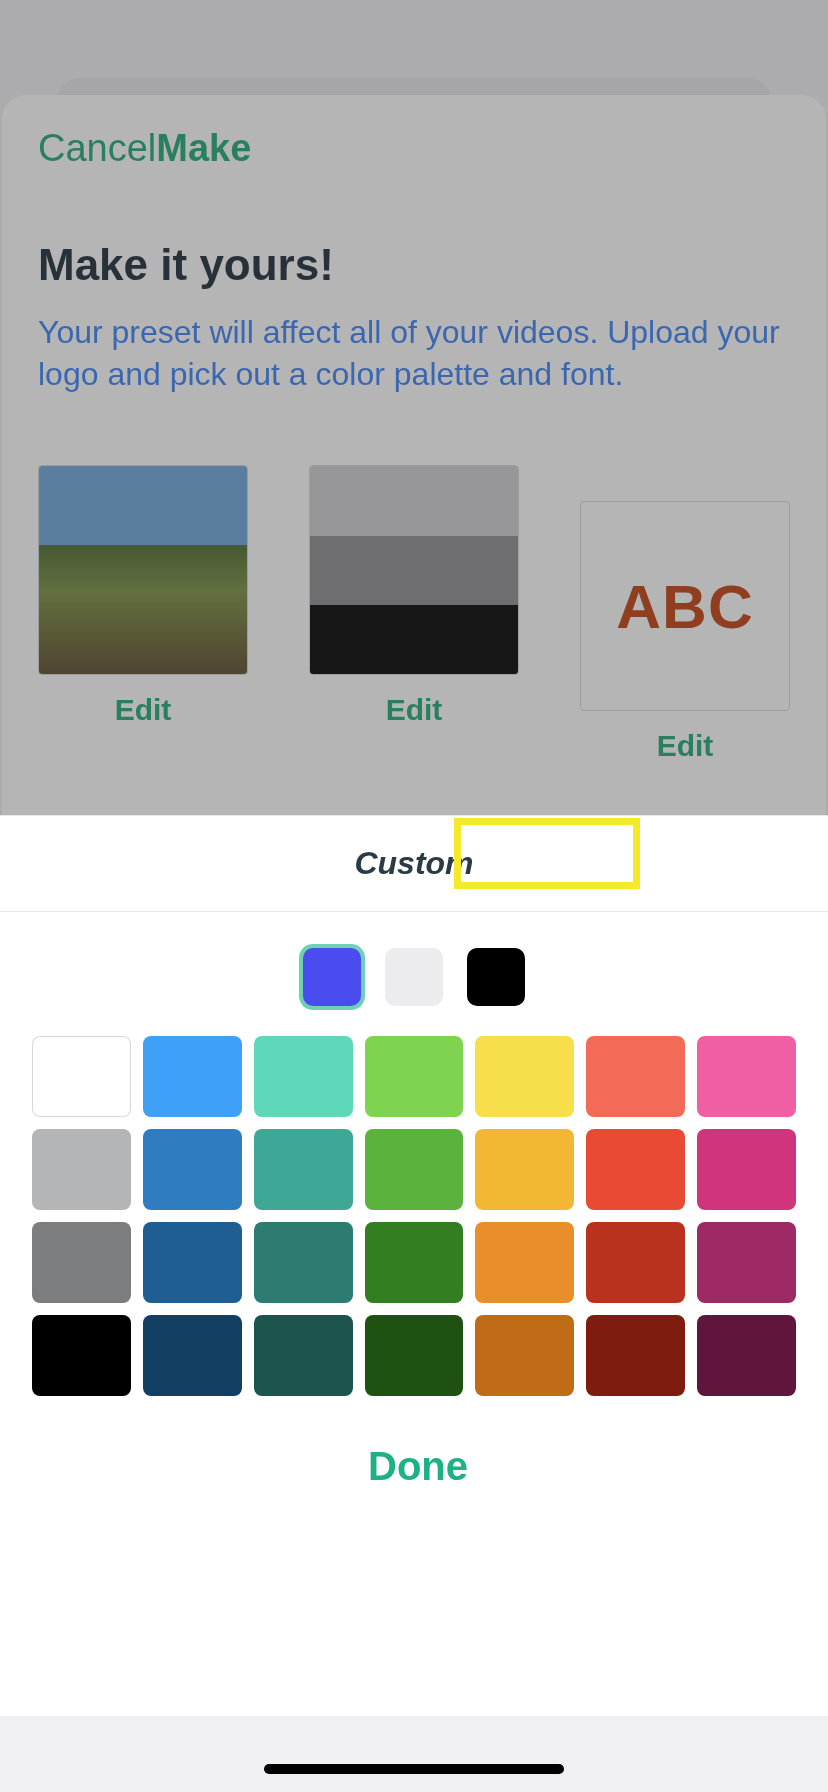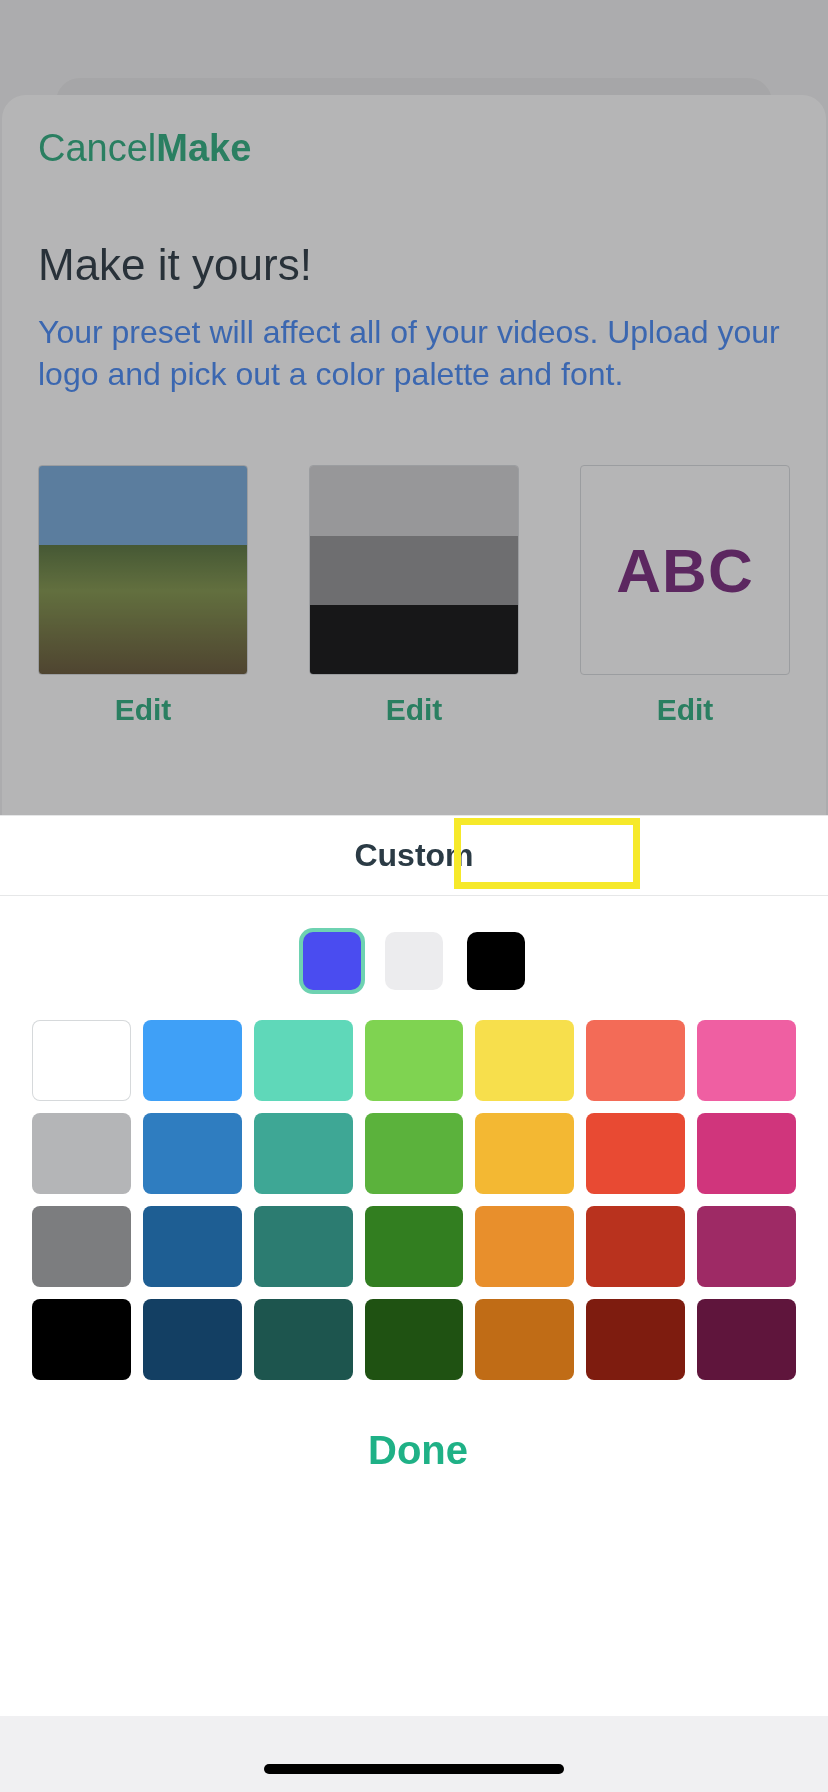--- a/index.html
+++ b/index.html
@@ -18,34 +18,34 @@
   .modal-sheet {
     position: absolute; left: 2px; right: 2px; top: 95px; bottom: 0;
     background: #fff; border-radius: 24px 24px 0 0; overflow: hidden;
   }
   .modal-header {
     display: flex; align-items: center;
     padding: 32px 36px 10px 36px;
   }
   .cancel-btn, .save-btn { font-size: 38px; color: #1fa877; font-weight: 400; }
   .save-btn { font-weight: 600; }
-  .modal-title { font-size: 44px; font-weight: 400; color: #1c2b36; padding: 60px 36px 0 36px; }
+  .modal-title { font-size: 44px; font-weight: 700; color: #1c2b36; padding: 60px 36px 0 36px; }
   .modal-desc { font-size: 32px; line-height: 1.3; color: #3b82f6; padding: 22px 36px 0 36px; }
   .preset-row { display: flex; justify-content: space-between; padding: 70px 36px 0 36px; }
   .preset-item { display: flex; flex-direction: column; align-items: center; width: 210px; }
   .preset-tile {
     width: 210px; height: 210px; border: 1px solid #d6d9db; background: #fff;
     border-radius: 4px; overflow: hidden; position: relative;
   }
   .tile-logo { background: linear-gradient(to bottom, #6fa5d8 0%, #6fa5d8 38%, #4c6a2f 38%, #7a8f3f 60%, #5b4a28 100%); }
   .tile-palette { display: flex; flex-direction: column; }
   .tile-palette .p1 { flex: 1; background: #cfcfd1; }
   .tile-palette .p2 { flex: 1; background: #8d8d8f; }
   .tile-palette .p3 { flex: 1; background: #000; }
-  .tile-font { display: flex; align-items: center; justify-content: center; font-size: 62px; font-weight: 600; color: #701a75; letter-spacing: 1px; }
+  .tile-font { display: flex; align-items: center; justify-content: center; font-size: 62px; font-weight: 600; color: #c2410c; letter-spacing: 1px; margin-top: 36px; }
   .edit-link { margin-top: 18px; font-size: 30px; font-weight: 600; color: #1fa877; }
   .addlogo-row { display: flex; align-items: center; justify-content: space-between; padding: 90px 36px 0 36px; }
   .addlogo-label { font-size: 38px; color: #1c2b36; }
   .toggle {
     width: 90px; height: 54px; border-radius: 27px; background: #e1e3e4; position: relative;
   }
   .toggle-knob {
     position: absolute; left: 3px; top: 3px; width: 48px; height: 48px; border-radius: 50%;
     background: #fff; box-shadow: 0 2px 5px rgba(0,0,0,0.25);
   }
@@ -56,21 +56,21 @@
     background: rgba(60,60,62,0.38); pointer-events: none;
   }
 
   
   .picker {
     position: absolute; left: 0; right: 0; top: 815px; bottom: 0;
     background: #fff; display: flex; flex-direction: column;
     border-top: 1px solid #e6e7e8;
   }
   .picker-tabs {
-    display: flex; height: 80px; border-bottom: 1px solid #e6e7e8;
+    display: flex; height: 96px; border-bottom: 1px solid #e6e7e8; font-style: italic;
   }
   .picker-tab {
     flex: 1; display: flex; align-items: center; justify-content: center;
     font-size: 32px; font-weight: 600; color: #2b3b45; position: relative;
   }
   .picker-tab.active::after {
     content: ""; position: absolute; left: 0; right: 0; bottom: -1px; height: 4px;
     background: #1fb186;
   }
   .tab-highlight {

